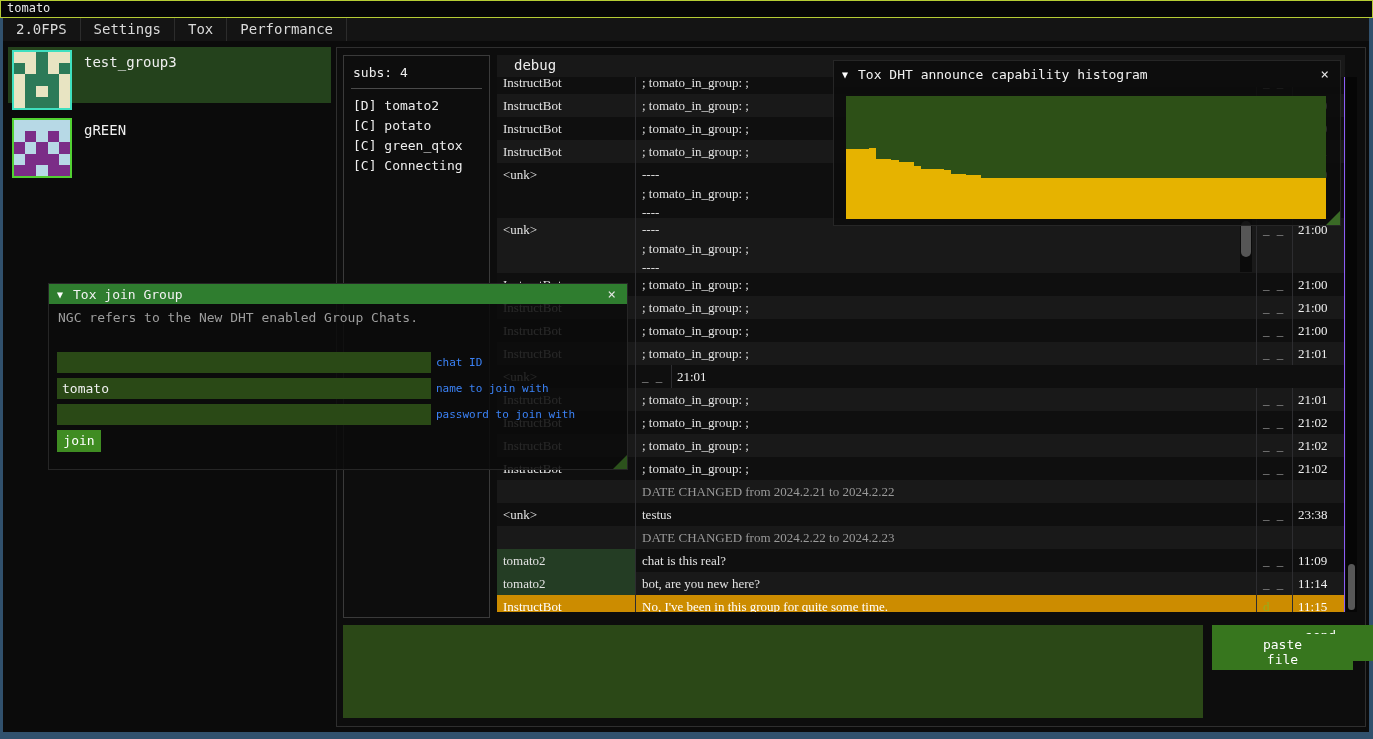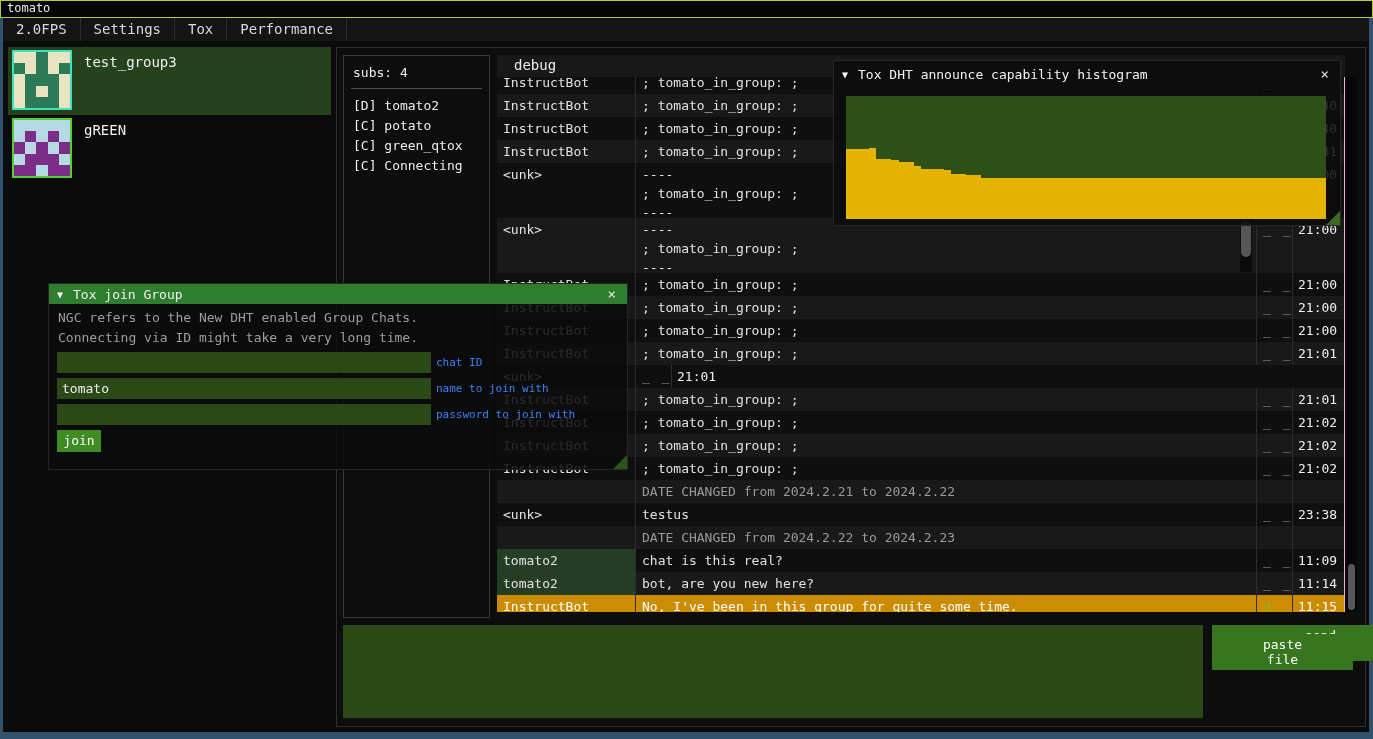--- a/index.html
+++ b/index.html
@@ -9,35 +9,35 @@
   
   #titlebar{left:0;top:0;width:1373px;height:18px;background:#060606;border:1px solid #b5cc34;
             box-sizing:border-box;font-size:12px;line-height:15px;padding-left:6px;color:#e8e8e8;}
   #border-left{left:0;top:18px;width:3px;height:721px;background:#31516d;}
   #border-right{right:0;top:18px;width:4px;height:721px;background:#31516d;}
   #border-bottom{left:0;bottom:0;width:1373px;height:7px;background:#31516d;}
   #menubar{left:3px;top:18px;width:1366px;height:23px;background:#141414;display:flex;font-size:14px;}
   .menu-item{padding:3px 13px 0 13px;border-right:1px solid #2c2c2c;height:23px;box-sizing:border-box;color:#dadada;}
   
   #group-list{left:8px;top:47px;width:323px;height:140px;}
-  .group-row{position:absolute;left:0;width:323px;height:68px;}
+  .group-row{position:absolute;left:0;width:323px;height:56px;}
   .group-row.selected{background:#24421c;}
   .avatar{position:absolute;left:4px;top:3px;width:56px;height:56px;border:2px solid #fff;
           display:grid;grid-template-columns:repeat(5,1fr);grid-template-rows:repeat(5,1fr);}
   .group-label{position:absolute;left:76px;top:7px;font-size:14px;color:#efefef;}
   
   #main-frame{left:336px;top:47px;width:1030px;height:680px;border:1px solid #2f2f2f;background:#0d0d0d;box-sizing:border-box;}
   
   #members-panel{left:343px;top:55px;width:147px;height:563px;border:1px solid #3a3a3a;box-sizing:border-box;background:#0d0d0d;}
   #members-header{padding:9px 0 0 9px;font-size:13px;color:#ededed;}
   #members-sep{height:1px;background:#4a4a4a;margin:8px 7px 7px 7px;}
   .member-item{padding:2px 0 2px 9px;font-size:13px;line-height:16px;color:#ededed;}
   
   #chat-header{left:497px;top:55px;width:848px;height:22px;background:#181818;font-size:14px;line-height:21px;padding-left:17px;box-sizing:border-box;color:#ececec;}
-  #chat-rows{left:497px;top:77px;width:848px;height:535px;overflow:hidden;background:#f9a8d4;}
+  #chat-rows{left:497px;top:77px;width:848px;height:535px;overflow:hidden;background:#8b5cf6;font-family:Liberation Serif, serif;}
   .chat-row{display:flex;width:847px;background:#0f0f0f;position:relative;}
   .chat-row.stripe{background:#191919;}
   .chat-row.highlight{background:#cc8c00;color:#fff;}
   .cell{box-sizing:border-box;font-size:13px;line-height:23px;overflow:hidden;white-space:nowrap;}
   .cell.name{width:138px;padding-left:6px;}
   .cell.msg{width:621px;padding-left:6px;border-left:1px solid #2d2d30;position:relative;}
   .cell.status{width:36px;padding-left:6px;border-left:1px solid #2d2d30;color:#979797;letter-spacing:2px;}
   .cell.time{width:52px;padding-left:5px;border-left:1px solid #2d2d30;color:#f0f0f0;}
   .chat-row.highlight .cell.time{color:#fff;}
   .clip-top .cell{margin-top:-6px;}
@@ -399,21 +399,20 @@
     <div class="grip"></div>
   </div>
 
   <div class="abs float-win" id="join-win">
     <div class="win-title">
       <span class="win-arrow">▼</span>
       <span>Tox join Group</span>
       <span class="win-close">×</span>
     </div>
     <div class="join-info" style="top:26px">NGC refers to the New DHT enabled Group Chats.</div>
-    <div class="join-info" style="top:46px">Connecting via ID might take a very long time.</div>
 
     <div class="join-input" style="top:68px"></div>
     <div class="join-label" style="top:70px">chat ID</div>
     <div class="join-input" style="top:94px">tomato</div>
     <div class="join-label" style="top:96px">name to join with</div>
     <div class="join-input" style="top:120px"></div>
     <div class="join-label" style="top:122px">password to join with</div>
 
     <div id="join-btn">join</div>
     <div class="grip" style="border-bottom-color:#2c521c"></div>

